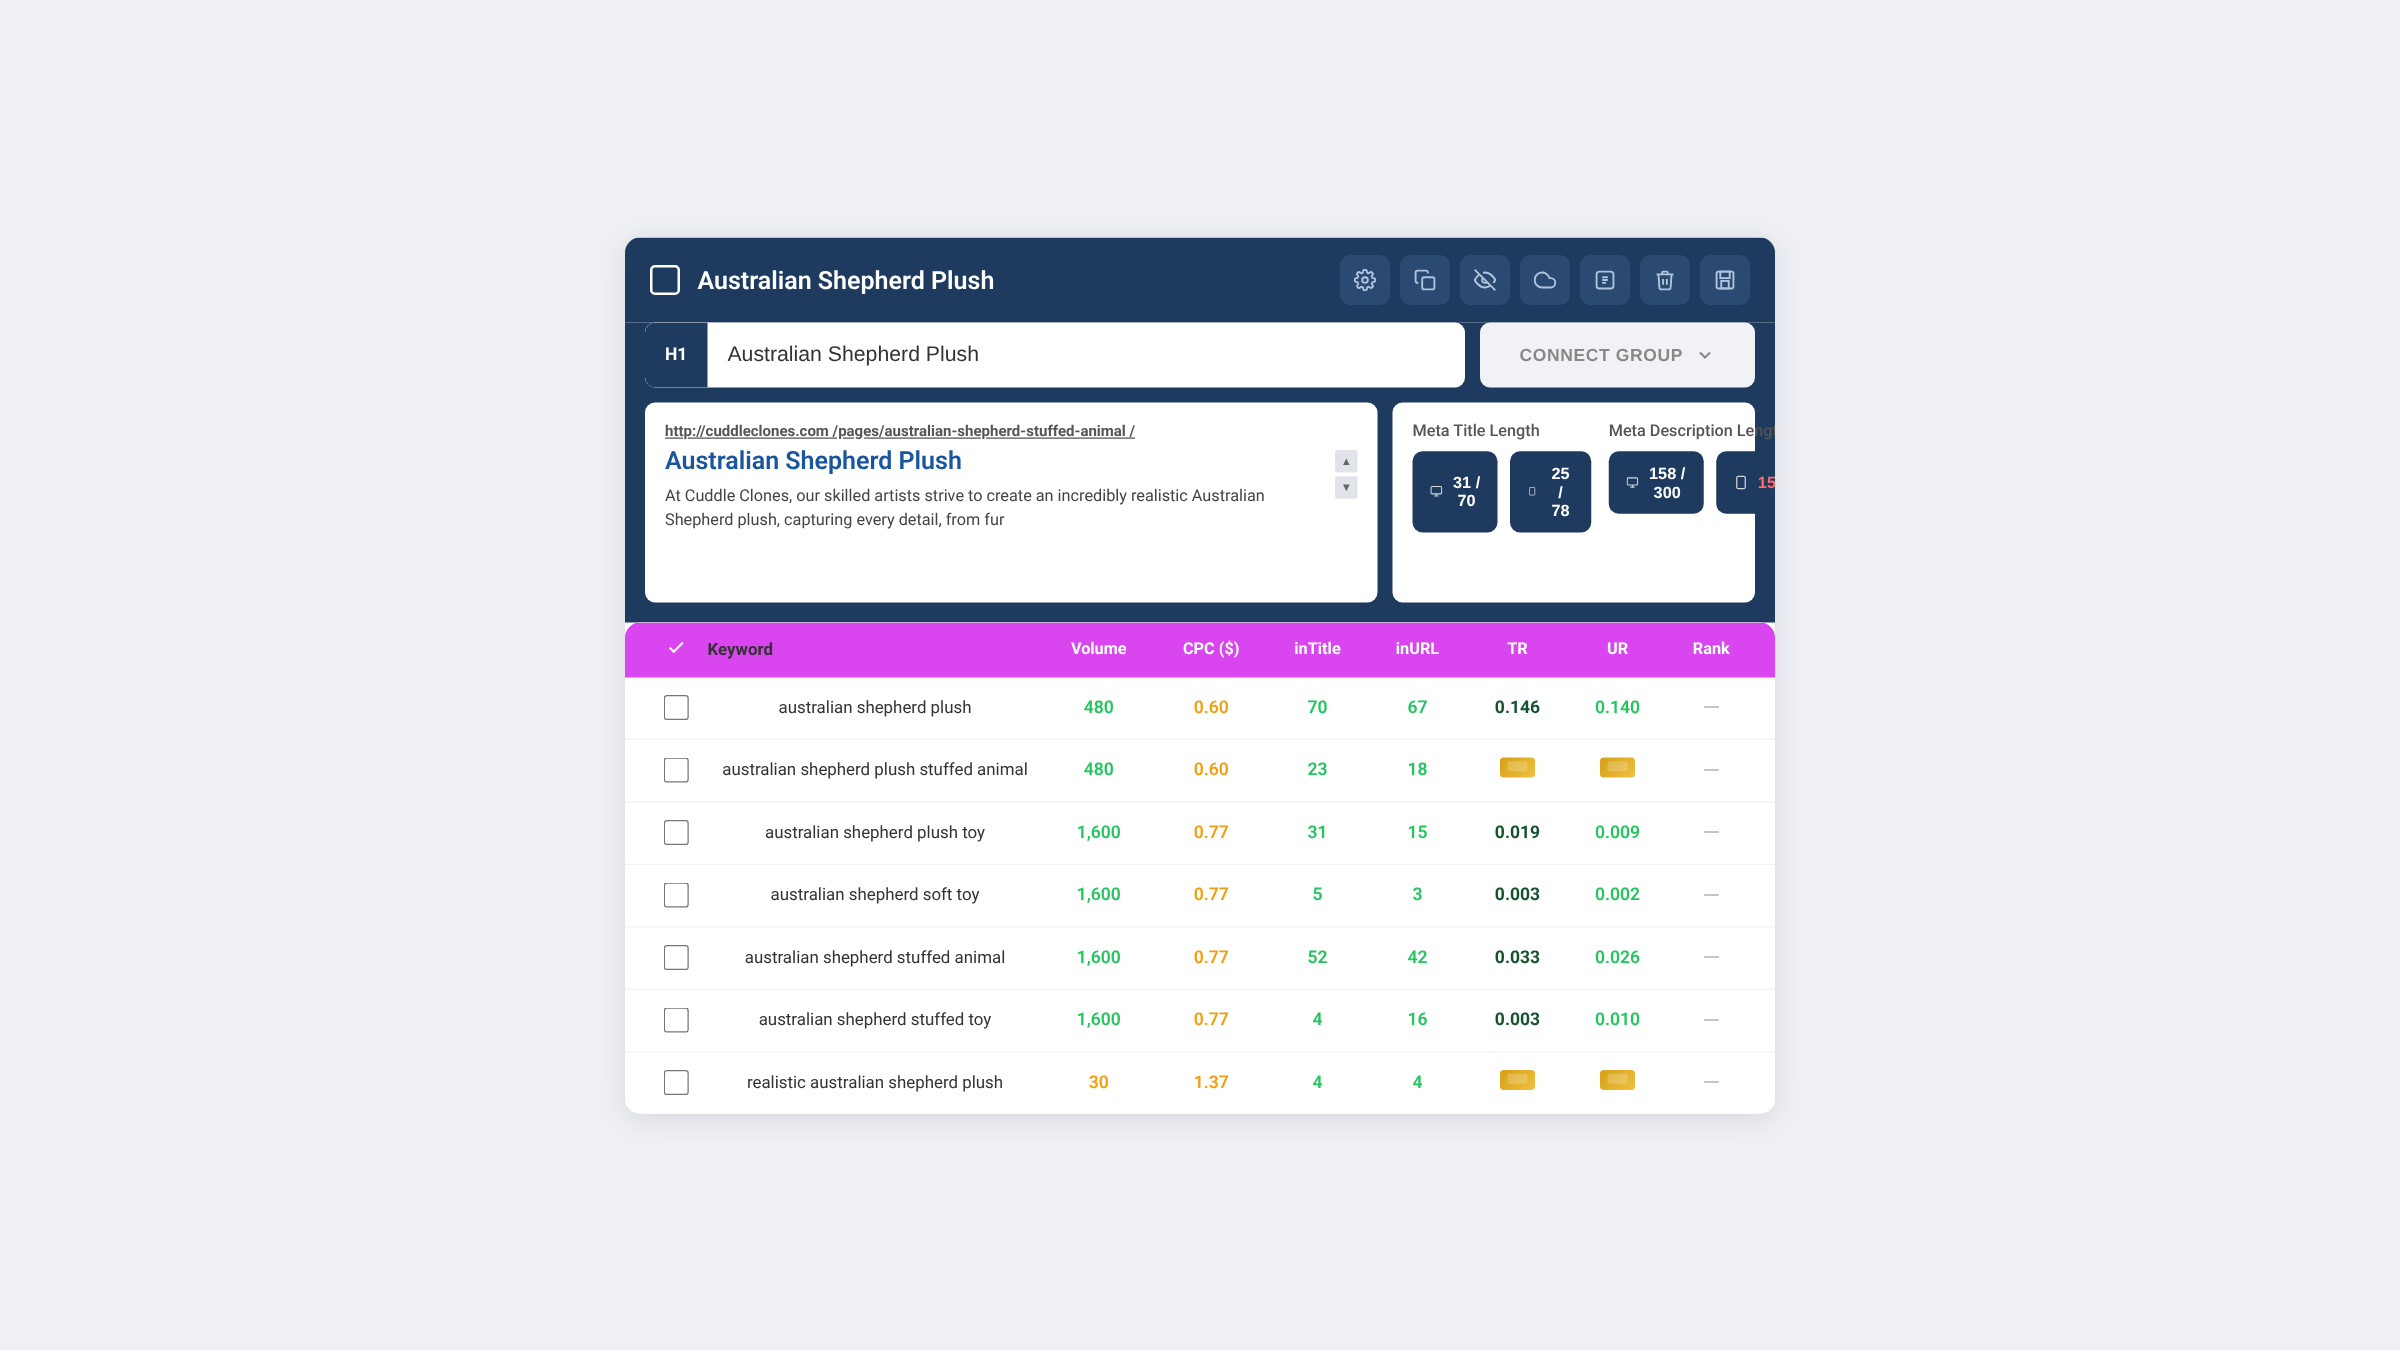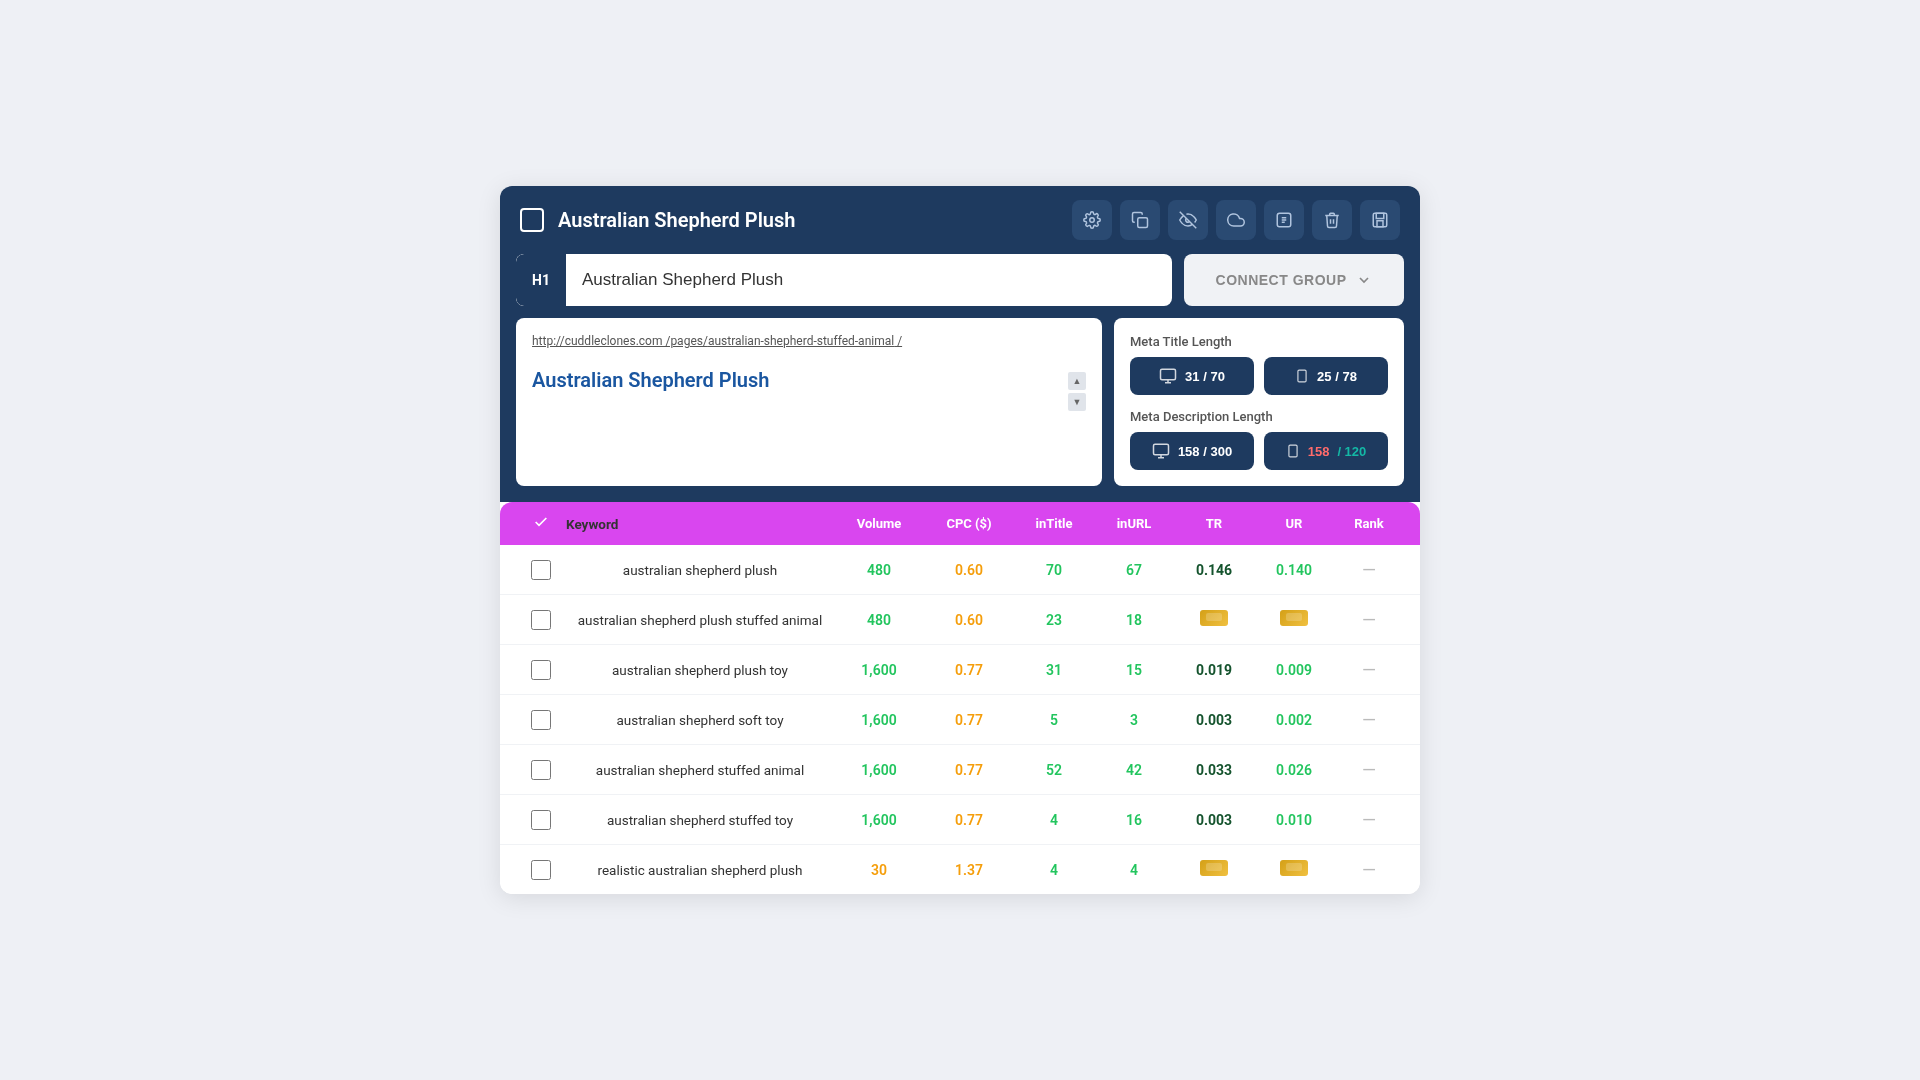--- a/index.html
+++ b/index.html
@@ -132,21 +132,22 @@
     .preview-card {
       flex: 1;
       background: #fff;
       border-radius: 8px;
       padding: 16px;
       min-height: 160px;
     }
     .preview-url {
       font-size: 12px;
       color: #555;
-      margin-bottom: 20px;
+      margin-bottom: 4px;
+      font-weight: bold;
     }
     .preview-url span {
       text-decoration: underline;
     }
     .preview-page-title {
       color: #1a56a0;
       font-size: 20px;
       font-weight: 600;
       margin-bottom: 8px;
     }
@@ -164,21 +165,21 @@
       display: flex; align-items: center; justify-content: center;
       font-size: 9px; color: #666;
     }
 
     .metrics-card {
       width: 290px;
       background: #fff;
       border-radius: 8px;
       padding: 16px;
       display: flex;
-      flex-direction: column;
+      flex-direction: row;
       gap: 14px;
     }
     .metric-label {
       font-size: 13px;
       color: #555;
       margin-bottom: 8px;
       font-weight: 500;
     }
     .metric-row {
       display: flex;
@@ -347,20 +348,21 @@
 
     <div class="preview-metrics-row">
 
       <div class="preview-card">
         <div class="preview-url">
           <span>http://cuddleclones.com /pages/</span><span style="text-decoration:underline;">australian-shepherd-stuffed-animal</span><span> /</span>
         </div>
         <div style="display:flex; gap:8px;">
           <div style="flex:1;">
             <div class="preview-page-title">Australian Shepherd Plush</div>
+            <div class="preview-description">At Cuddle Clones, our skilled artists strive to create an incredibly realistic Australian Shepherd plush, capturing every detail, from fur</div>
           </div>
           <div style="display:flex; flex-direction:column; gap:3px; margin-top:4px;">
             <button class="scroll-btn">▲</button>
             <button class="scroll-btn">▼</button>
           </div>
         </div>
       </div>
 
       <div class="metrics-card">
         <div>

